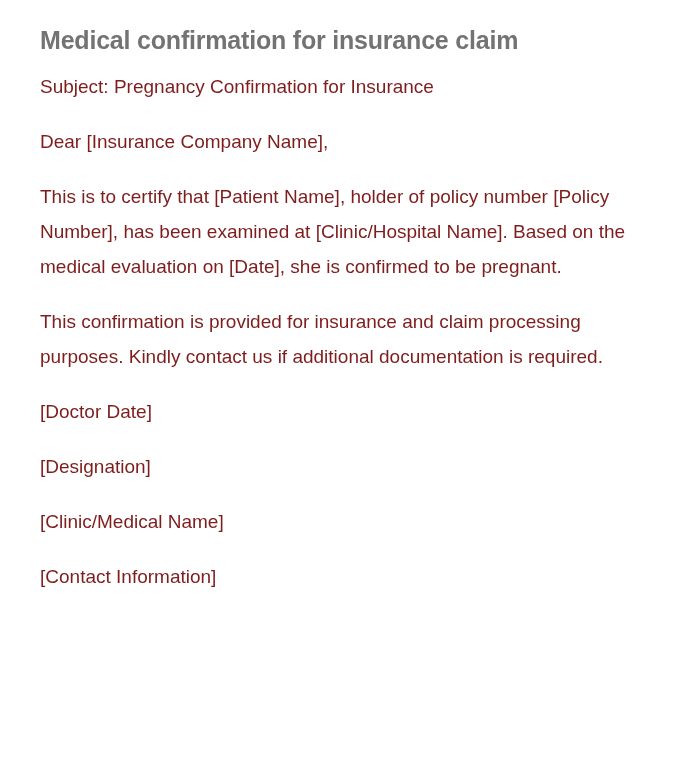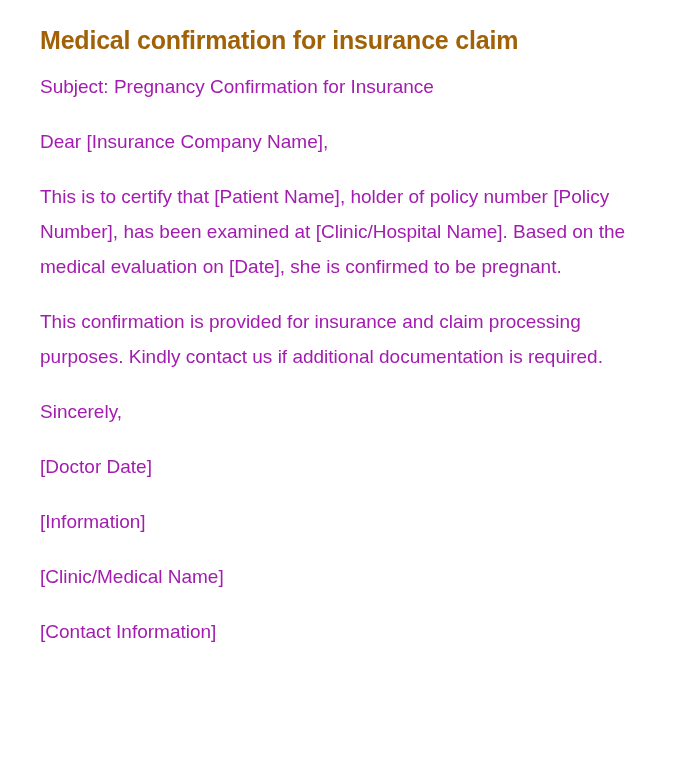--- a/index.html
+++ b/index.html
@@ -25,36 +25,36 @@
     padding: 22px 40px 0 40px;
   }
 
   .doc-title {
     margin: 0 0 0 0;
     padding: 0;
     font-size: 25px;
     line-height: 36px;
     font-weight: 700;
     letter-spacing: -0.2px;
-    color: #a16207;
+    color: #737373;
   }
 
   .doc-body {
     margin: 0;
     padding: 0;
     max-width: 602px;
   }
 
   .para {
     margin: 0 0 20px 0;
     padding: 0;
     font-size: 19px;
     line-height: 35px;
     font-weight: 400;
-    color: #a21caf;
+    color: #7f1d1d;
     max-width: 602px;
     white-space: normal;
   }
 
   .para:first-of-type {
     margin-top: 11px;
   }
 
   .para.sig-line {
     margin-bottom: 20px;
@@ -74,24 +74,23 @@
   <div class="doc-body">
 
     <p class="para">Subject: Pregnancy Confirmation for Insurance</p>
 
     <p class="para">Dear [Insurance Company Name],</p>
 
     <p class="para">This is to certify that [Patient Name], holder of policy number [Policy Number], has been examined at [Clinic/Hospital Name]. Based on the medical evaluation on [Date], she is confirmed to be pregnant.</p>
 
     <p class="para">This confirmation is provided for insurance and claim processing purposes. Kindly contact us if additional documentation is required.</p>
 
-    <p class="para">Sincerely,</p>
 
     <p class="para sig-line">[Doctor Date]</p>
 
-    <p class="para sig-line">[Information]</p>
+    <p class="para sig-line">[Designation]</p>
 
     <p class="para sig-line">[Clinic/Medical Name]</p>
 
     <p class="para sig-line">[Contact Information]</p>
 
   </div>
 </div>
 
 </body></html>

